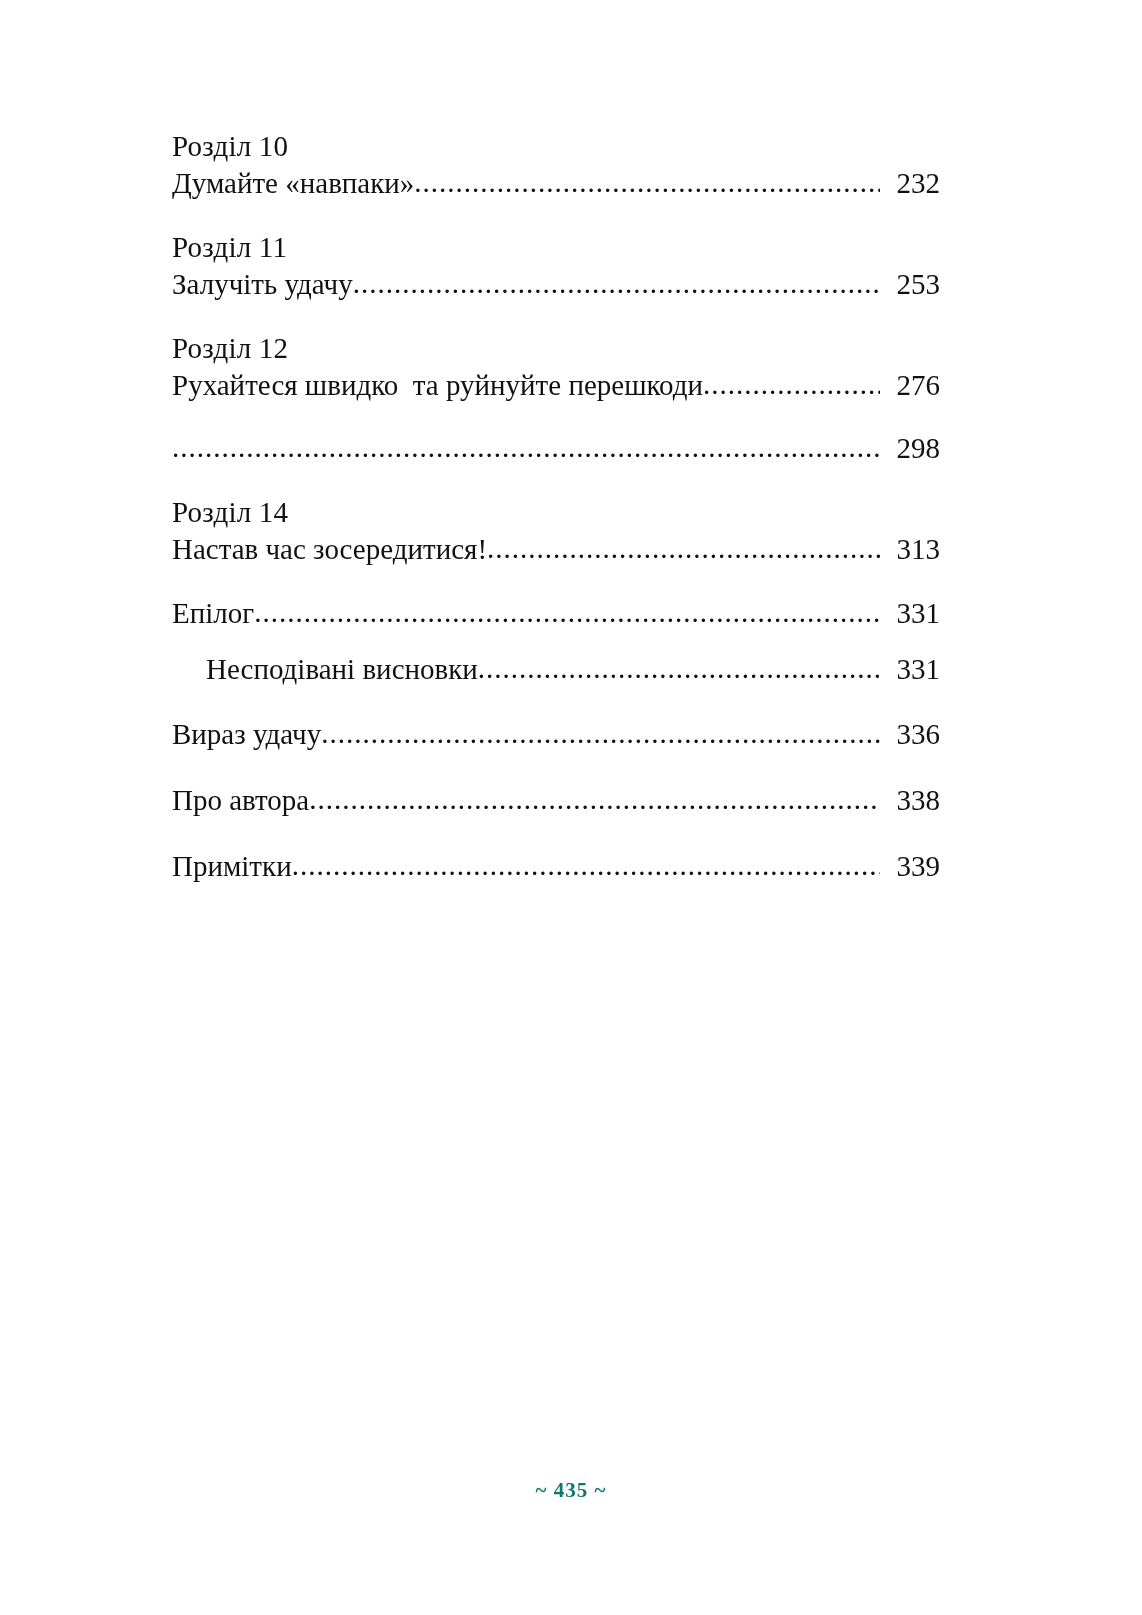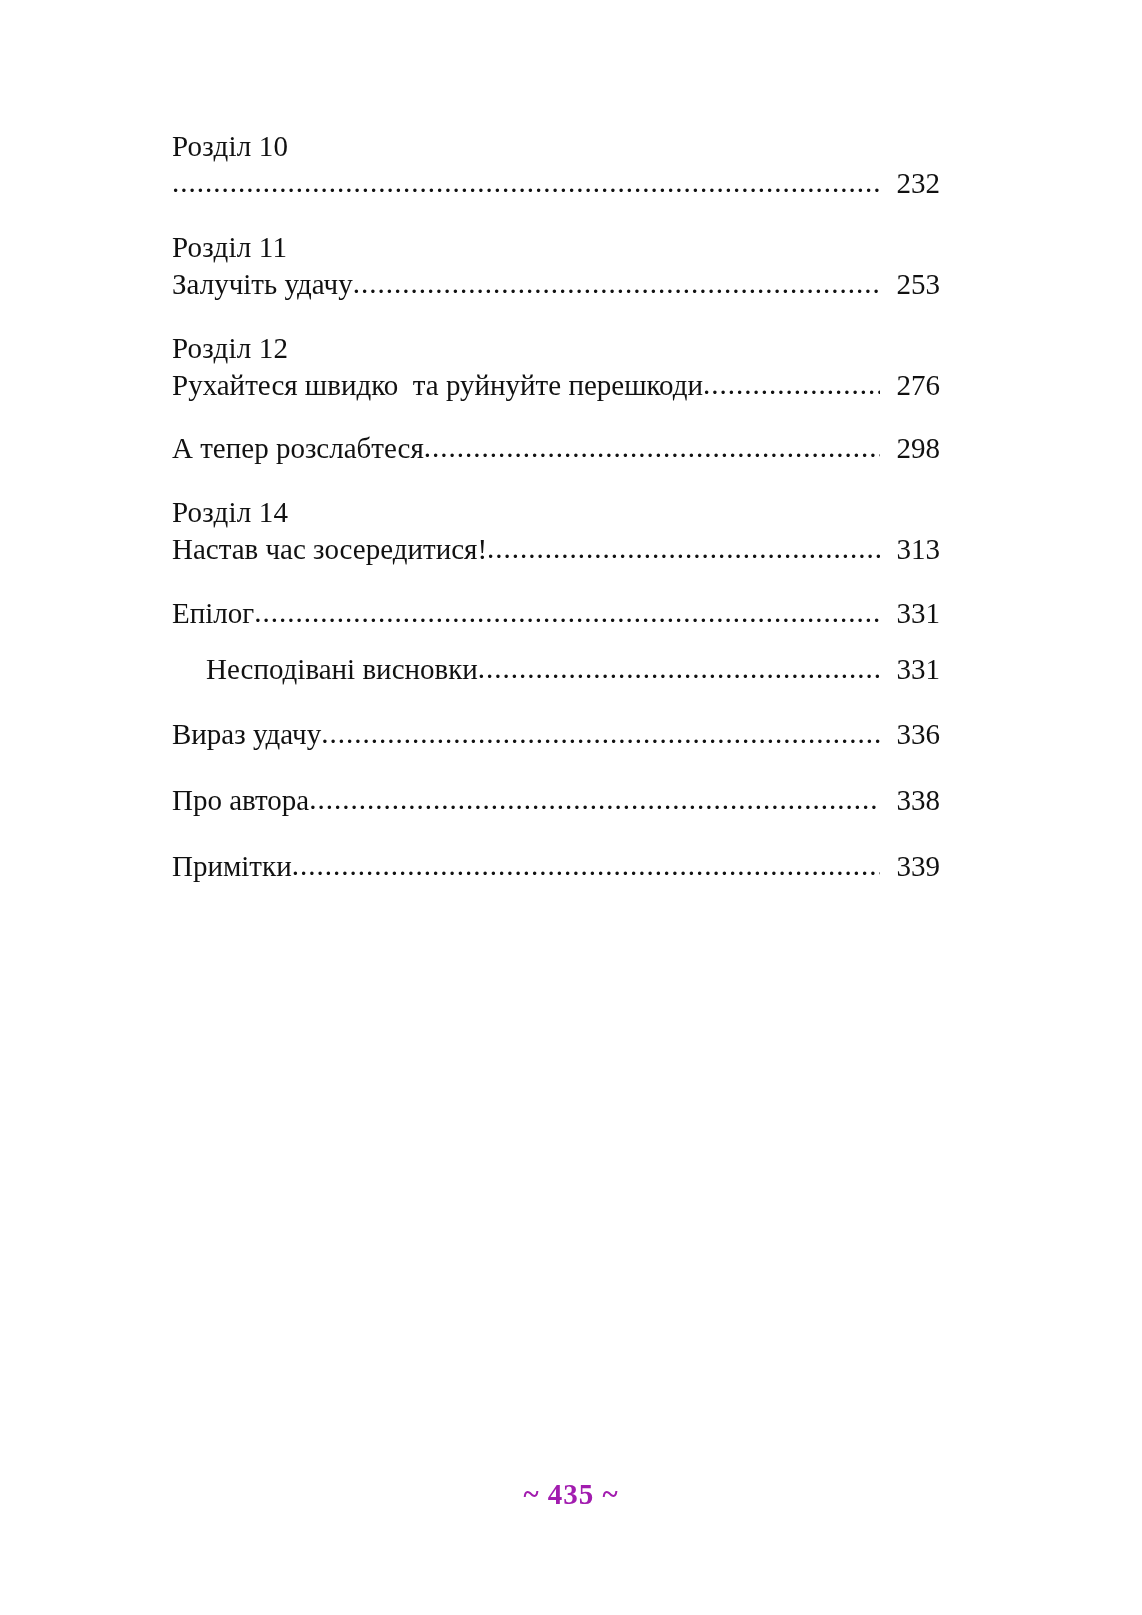--- a/index.html
+++ b/index.html
@@ -89,36 +89,37 @@
   .entry.section {
     margin-bottom: 28px;
   }
 
   .folio {
     position: absolute;
     left: 0;
     top: 1478px;
     width: 1142px;
     text-align: center;
-    font-size: 29px;
+    font-size: 21px;
     font-weight: bold;
-    color: #a21caf;
+    color: #0f766e;
     letter-spacing: 1px;
   }
 </style>
 </head>
 <body>
 
 <div class="page">
 
   <div class="toc">
 
     <div class="entry">
       <div class="chapter-label">Розділ 10</div>
       <div class="line">
+        <span class="title">Думайте «навпаки»</span>
         <span class="leader">................................................................................................................</span>
         <span class="page-num">232</span>
       </div>
     </div>
 
     <div class="entry">
       <div class="chapter-label">Розділ 11</div>
       <div class="line">
         <span class="title">Залучіть удачу</span>
         <span class="leader">................................................................................................................</span>
@@ -130,21 +131,20 @@
       <div class="chapter-label">Розділ 12</div>
       <div class="line">
         <span class="title">Рухайтеся швидко  та руйнуйте перешкоди</span>
         <span class="leader">................................................................................................................</span>
         <span class="page-num">276</span>
       </div>
     </div>
 
     <div class="entry">
       <div class="line">
-        <span class="title">А тепер розслабтеся</span>
         <span class="leader">................................................................................................................</span>
         <span class="page-num">298</span>
       </div>
     </div>
 
     <div class="entry">
       <div class="chapter-label">Розділ 14</div>
       <div class="line">
         <span class="title">Настав час зосередитися!</span>
         <span class="leader">................................................................................................................</span>

